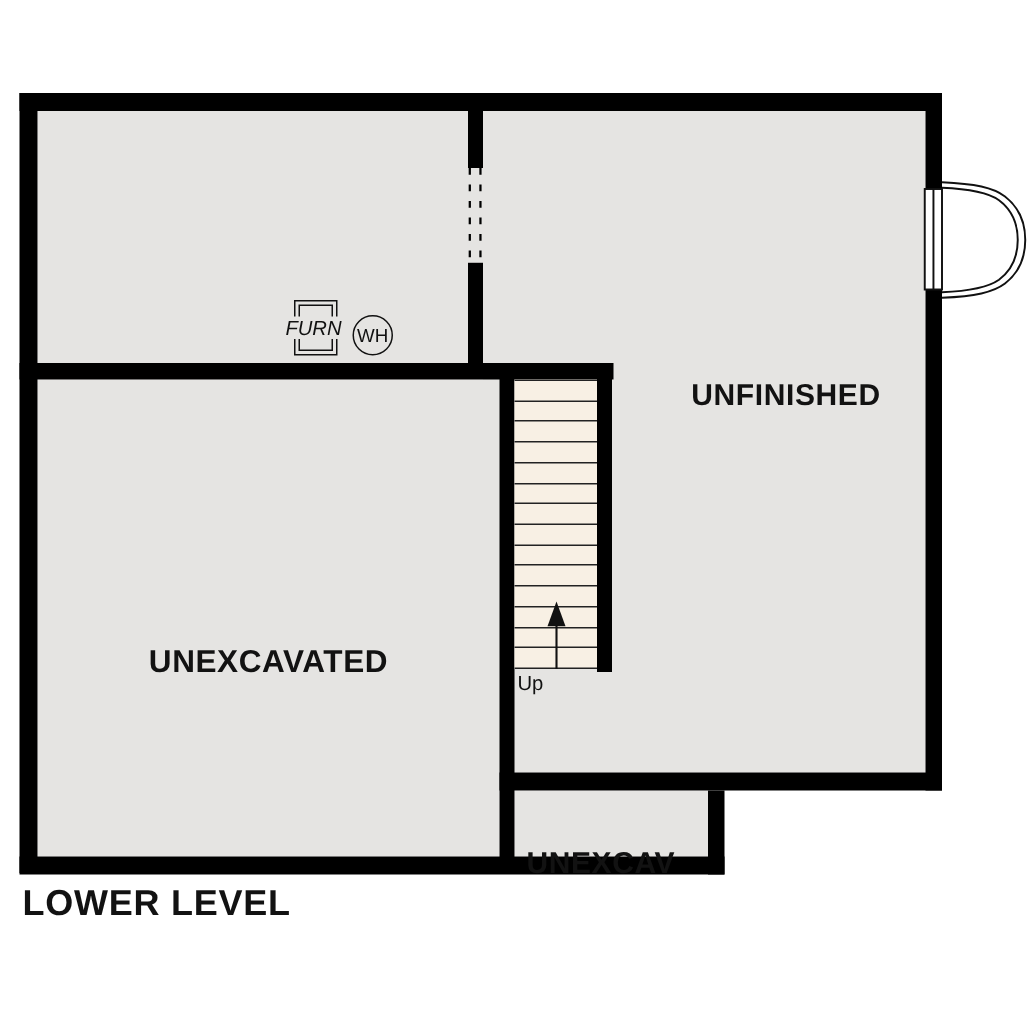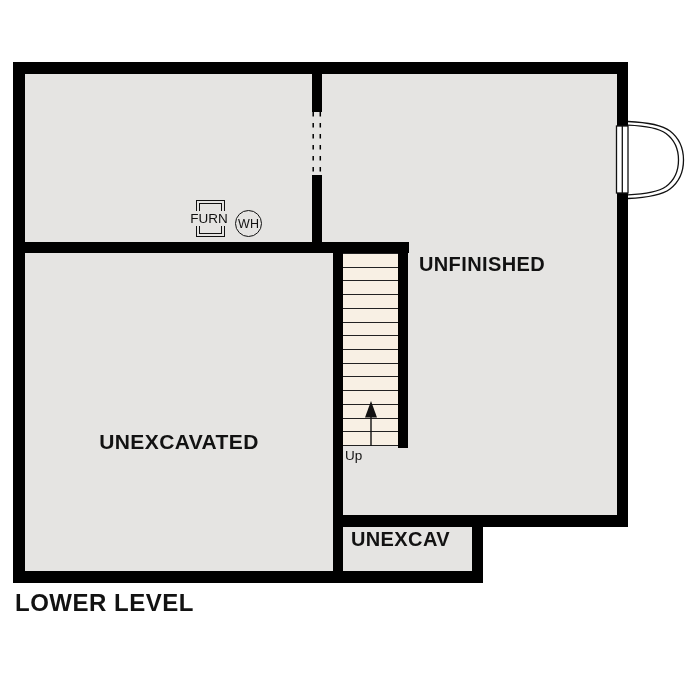--- a/index.html
+++ b/index.html
@@ -53,21 +53,21 @@
   #furnace-symbol .inner{
     position:absolute;left:2.2px;top:2.2px;right:2.2px;bottom:2.2px;
     border:1.4px solid #111;
   }
   #furnace-label-wrap{
     position:absolute;left:182px;top:211px;width:54px;height:15px;
     display:flex;align-items:center;justify-content:center;
   }
   #furnace-label-wrap span{
     background:var(--room,#e5e4e2);
-    font-size:13.5px;color:#111;line-height:15px;padding:0 1px;
+    font-size:13.5px;color:#111;line-height:15px;padding:0 1px;font-style:italic;
   }
   #water-heater{
     position:absolute;left:235px;top:210px;width:27px;height:27px;
     border:1.5px solid #111;border-radius:50%;
     display:flex;align-items:center;justify-content:center;
     box-sizing:border-box;
     font-size:12.5px;color:#111;
   }
   svg.overlay{position:absolute;left:0;top:0;pointer-events:none;}
 </style>
@@ -135,23 +135,23 @@
     <div class="inner"></div>
   </div>
   <div id="furnace-label-wrap">
     <span>FURN</span>
   </div>
 
   <div id="water-heater">
     <span>WH</span>
   </div>
 
-  <div class="room-label" style="left:382px;top:252px;width:200px;">
+  <div class="room-label" style="left:424px;top:252px;width:200px;">
     <div>UNFINISHED</div>
   </div>
   <div class="room-label" id="label-unexcavated" style="left:29px;top:398px;width:300px;">UNEXCAVATED</div>
-  <div class="room-label" style="left:343px;top:527px;width:115px;">UNEXCAV</div>
+  <div class="room-label" style="left:343px;top:564px;width:115px;">UNEXCAV</div>
 
   <div class="small-note" style="left:345px;top:448px;width:51px;">Up</div>
 
   <div class="plan-title" style="left:15px;top:589px;">LOWER LEVEL</div>
 
 </div>
 
 </body></html>

